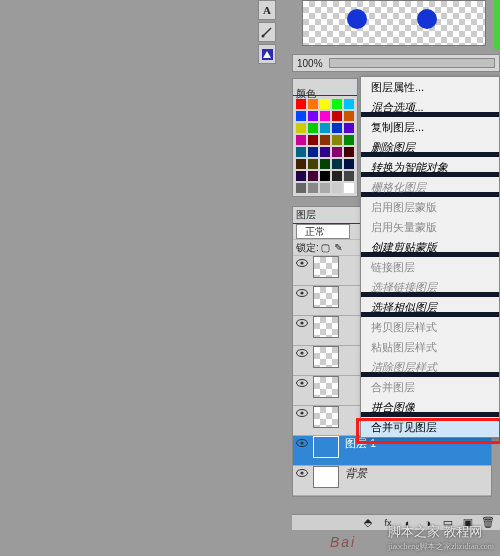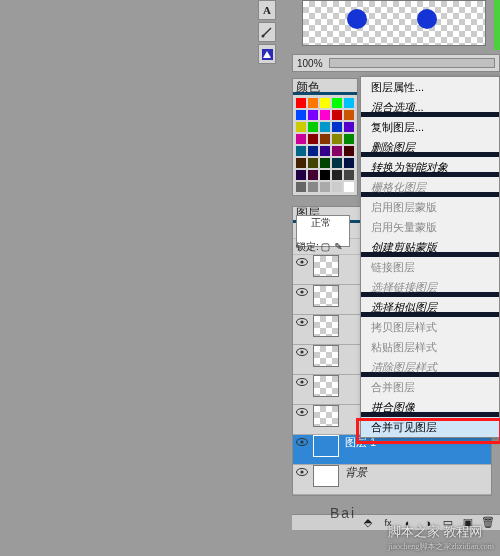--- a/index.html
+++ b/index.html
@@ -21,28 +21,28 @@
   }
   .canvas-inner { position:absolute; left:10px; top:0; width:184px; height:46px; border:1px solid #777; }
   .green-bar { position:absolute; right:0; top:0; width:6px; height:50px; background:#4bd13e; }
   .dot { position:absolute; width:20px; height:20px; background:#1434d6; border-radius:50%; top:8px; }
   .dot.l { left:44px; } .dot.r { left:114px; }
 
   .zoom-bar { position:absolute; left:292px; top:54px; height:18px; width:208px; background:#d6d6d6; border:1px solid #888; display:flex; align-items:center; padding:0 4px; font-size:10px; }
   .scroll-track { flex:1; height:10px; margin-left:6px; background:#c0c0c0; border:1px solid #888; }
 
   .color-panel { position:absolute; left:292px; top:78px; width:66px; border:1px solid #888; background:#d6d6d6; }
-  .panel-tab { height:16px; font-size:12px; padding:0 3px; background:#d6d6d6; border-bottom:3px solid #0c4a6e; }
+  .panel-tab { height:16px; font-size:10px; padding:8px 3px; background:#d6d6d6; border-bottom:1px solid #0c4a6e; }
   .swatch-grid { display:flex; flex-wrap:wrap; padding:2px; }
   .swatch { width:10px; height:10px; margin:1px; }
 
   .layers-panel { position:absolute; left:292px; top:206px; width:200px; border:1px solid #888; background:#d6d6d6; }
   .layers-panel .panel-tab { display:flex; align-items:center; gap:3px; }
   .layer-row { display:flex; align-items:center; height:16px; padding:0 3px; font-size:10px; border-bottom:1px solid #bbb; }
-  .select { height:32px; font-size:10px; border:1px solid #888; background:#fff; padding:0 14px; }
+  .select { height:15px; font-size:10px; border:1px solid #888; background:#fff; padding:0 8px; }
 
   .layer-list { background:#d6d6d6; }
   .layer-item { display:flex; align-items:flex-start; height:30px; border-bottom:1px solid #aaa; padding-left:2px; }
   .eye { width:14px; height:14px; display:flex; align-items:center; justify-content:center; margin-right:4px; }
   .thumb { width:26px; height:22px; border:1px solid #777; margin-right:6px; }
   .layer-item.selected { background:#2f87d6; color:#fff; }
   .layer-item.bg .thumb { background:#fff; }
   .layer-item.bg .name { font-style:italic; }
   .thumb.sel { background:#2f87d6; border:1px solid #fff; }
 
@@ -50,21 +50,21 @@
   .ctx-item { height:20px; line-height:20px; padding:0 10px; font-size:11px; color:#000; }
   .ctx-item.disabled { color:#8a8a8a; }
   .ctx-item.sep-after { border-bottom:5px solid #0f172a;font-style:italic; }
   .ctx-item.highlight { background:#cfe6f9; }
 
   .redbox { position:absolute; left:356px; top:418px; width:146px; height:26px; border:3px solid #ff1a1a; pointer-events:none; }
 
   .footer { position:absolute; left:292px; bottom:26px; width:208px; height:16px; background:#cfcfcf; border-top:1px solid #888; display:flex; align-items:center; justify-content:flex-end; gap:8px; padding:0 6px; }
   .footer-ic { width:12px; height:12px; display:flex; align-items:center; justify-content:center; }
 
-  .watermark1 { position:absolute; left:330px; top:505px; height:20px; color:#000000; font-size:14px; opacity:.6; font-family:Arial; letter-spacing:2px; }
+  .watermark1 { position:absolute; left:330px; top:534px; height:20px; color:#7f1d1d; font-size:14px; opacity:.6; font-family:Arial; letter-spacing:2px;font-style:italic; }
   .watermark2 { position:absolute; right:6px; bottom:4px; font-size:13px; color:#e6e6e6; font-family: "SimSun"; text-shadow:0 0 3px #333; }
   .watermark2 small { display:block; font-size:8px; color:#ccc; letter-spacing:0; }
 </style>
 </head>
 <body>
 
 <div class="toolbar-left">
   <div class="tool-btn">
     <span style="font-family:Georgia;font-weight:bold">A</span>
   </div>

